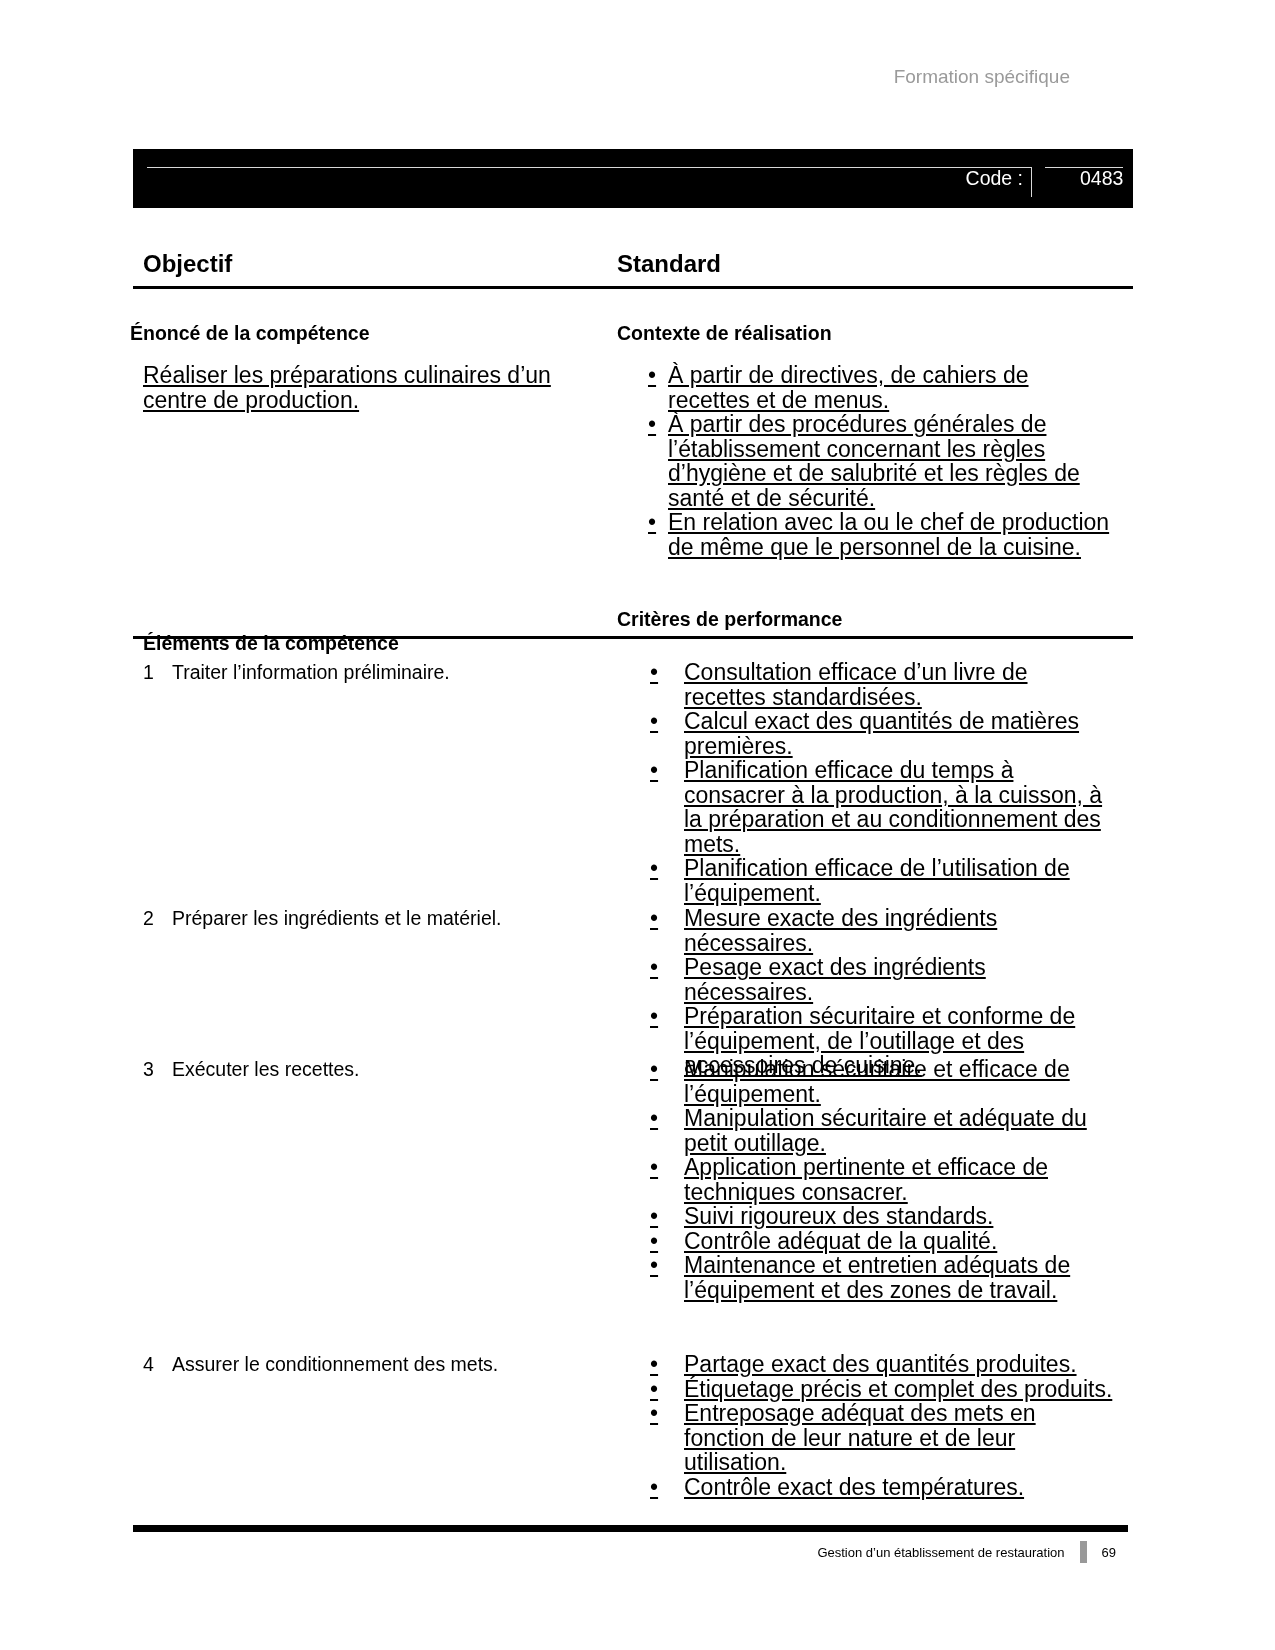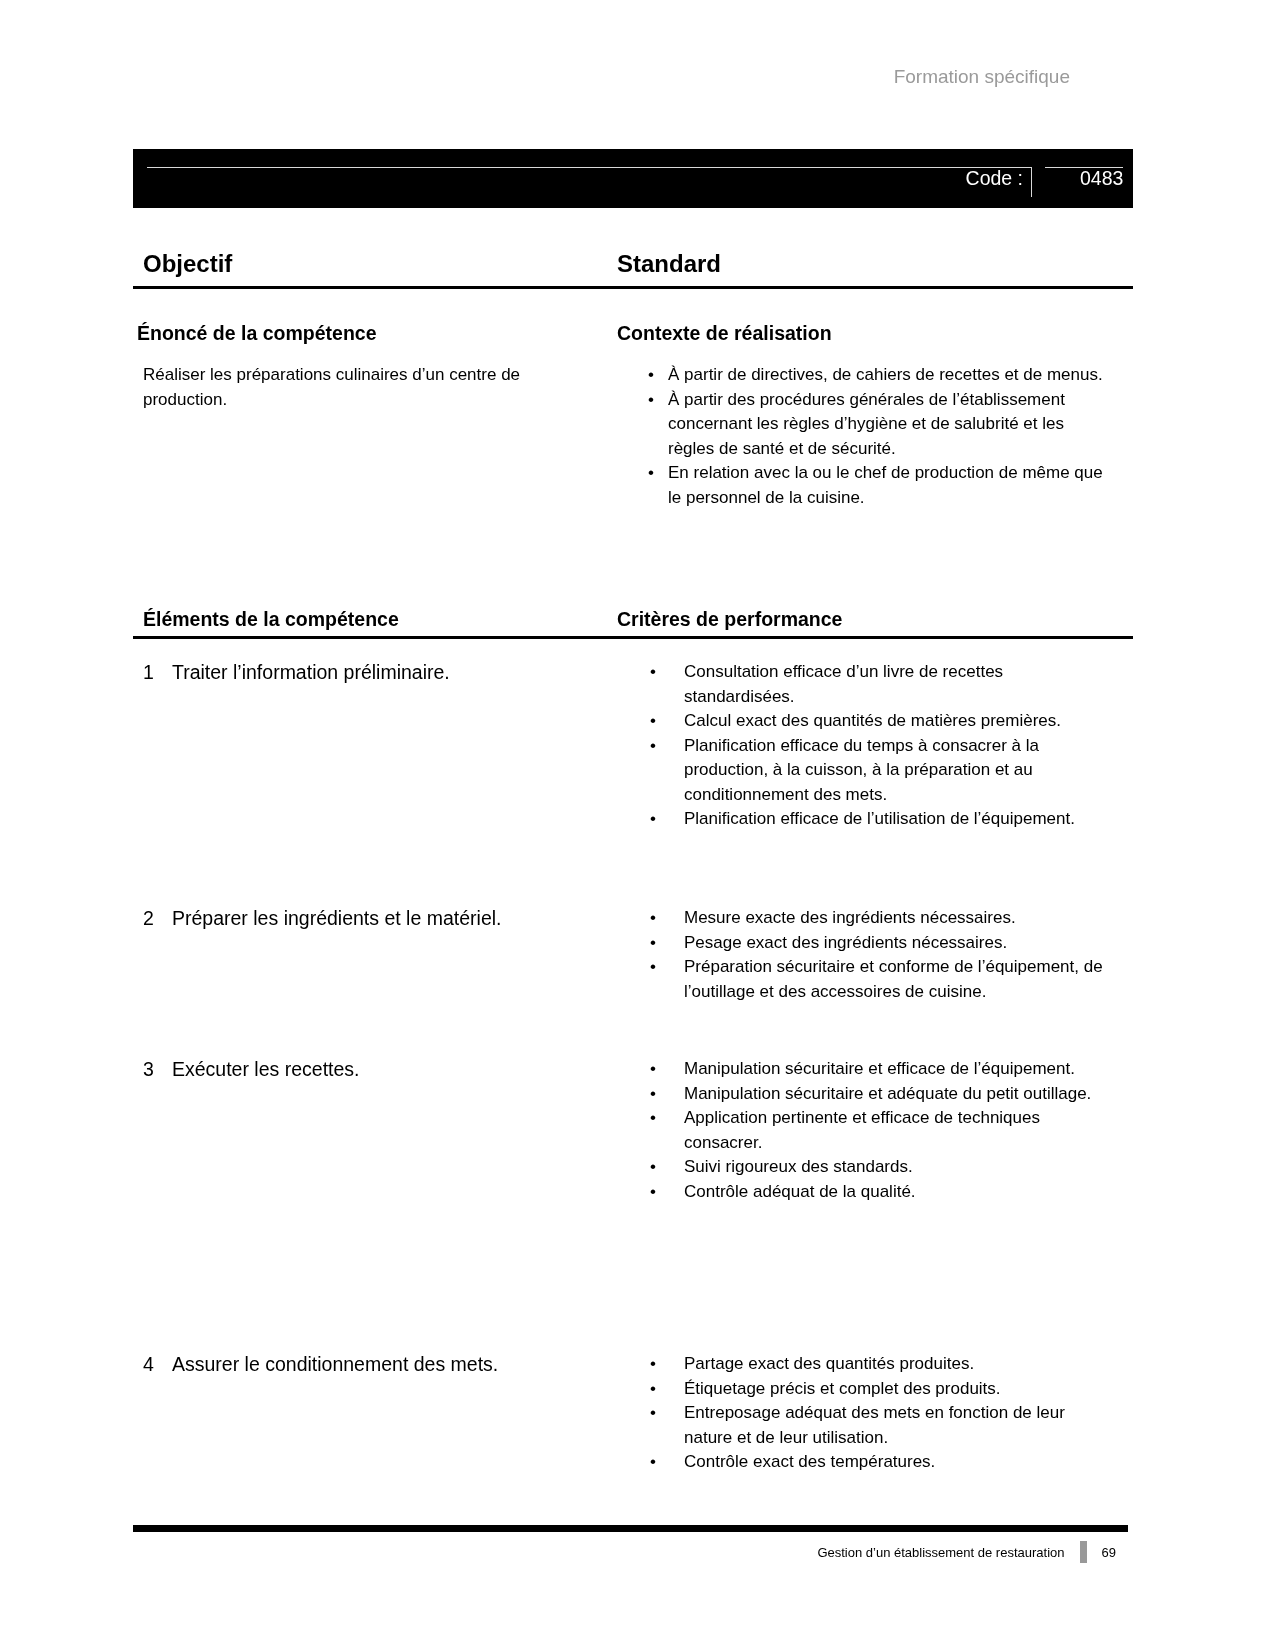--- a/index.html
+++ b/index.html
@@ -26,26 +26,26 @@
   
   .col-heading { position:absolute; font-size:24px; font-weight:bold; }
   .h-objectif { left:143px; top:250px; }
   .h-standard { left:617px; top:250px; }
 
   .rule { position:absolute; left:133px; width:1000px; height:3px; background:#000; }
   .rule-1 { top:286px; }
   .rule-2 { top:636px; }
 
   .subhead { position:absolute; font-size:19.5px; font-weight:bold; }
-  .sh-enonce   { left:137px; top:322px; }
+  .sh-enonce   { left:130px; top:322px; }
   .sh-contexte { left:617px; top:322px; }
-  .sh-elements { left:143px; top:608px; }
+  .sh-elements { left:143px; top:632px; }
   .sh-criteres { left:617px; top:608px; }
 
-  .body-text { font-size:17px; line-height:24.5px; }
+  .body-text { font-size:23px; line-height:24.5px;text-decoration:underline; }
 
   .statement { position:absolute; left:143px; top:363px; width:465px; }
 
   ul.blist { list-style:none; margin:0; padding:0; }
   ul.blist li { display:grid; }
   ul.blist .mk::before { content:"\2022"; }
 
   .ctx-list { position:absolute; left:648px; top:363px; width:465px; }
   .ctx-list li { grid-template-columns:20px 445px; }
 
@@ -175,20 +175,24 @@
           <span class="tx">Application pertinente et efficace de techniques consacrer.</span>
         </li>
       <li>
           <span class="mk"></span>
           <span class="tx">Suivi rigoureux des standards.</span>
         </li>
       <li>
           <span class="mk"></span>
           <span class="tx">Contrôle adéquat de la qualité.</span>
         </li>
+      <li>
+          <span class="mk"></span>
+          <span class="tx">Maintenance et entretien adéquats de l’équipement et des zones de travail.</span>
+        </li>
     </ul>
   </section>
 
   <section class="row r4">
     <div class="item">
       <span class="num">4</span>
       <span class="lbl">Assurer le conditionnement des mets.</span>
     </div>
     <ul class="blist crit body-text">
       <li>

